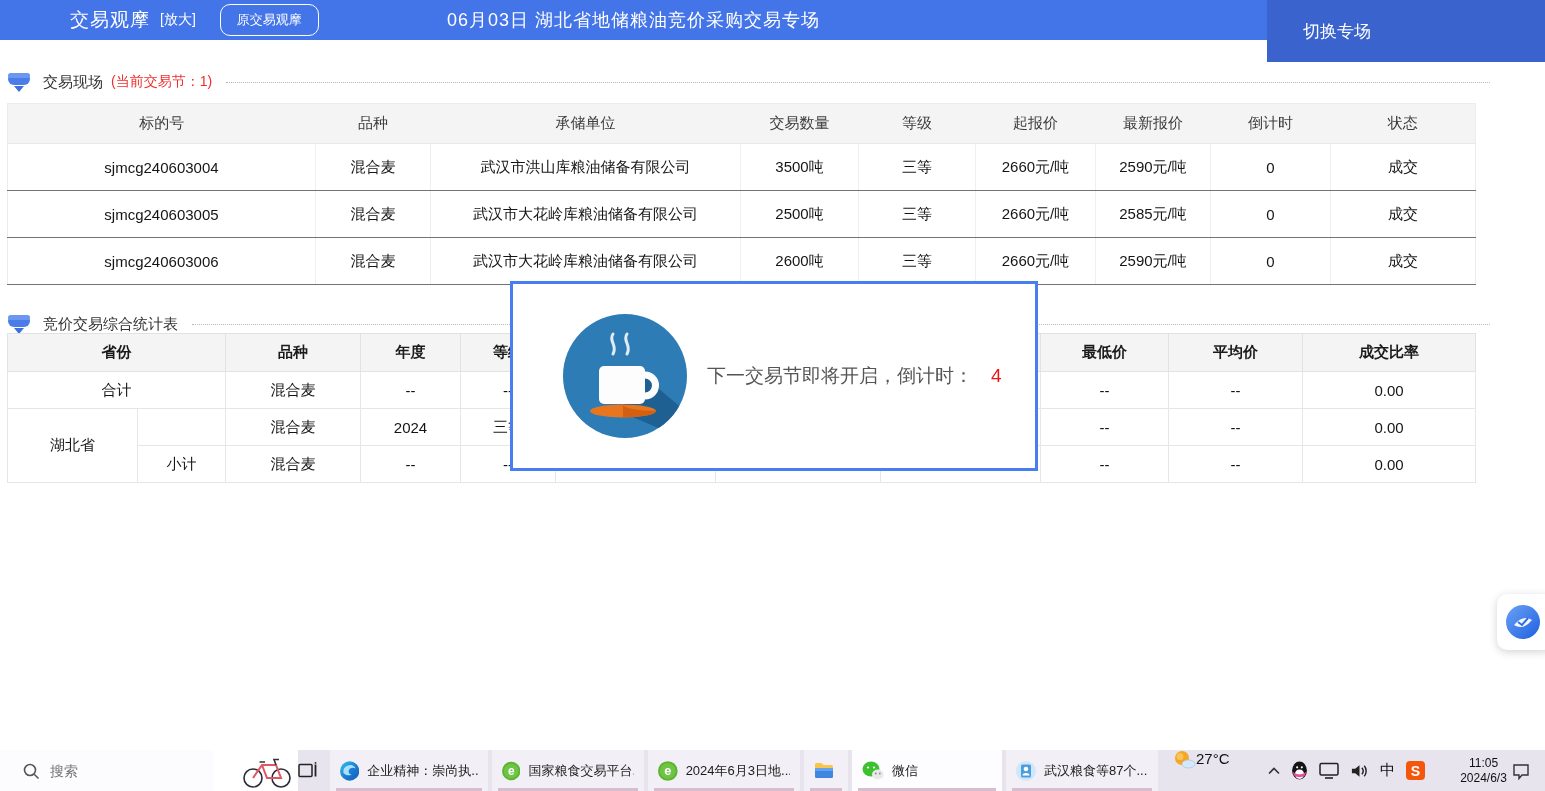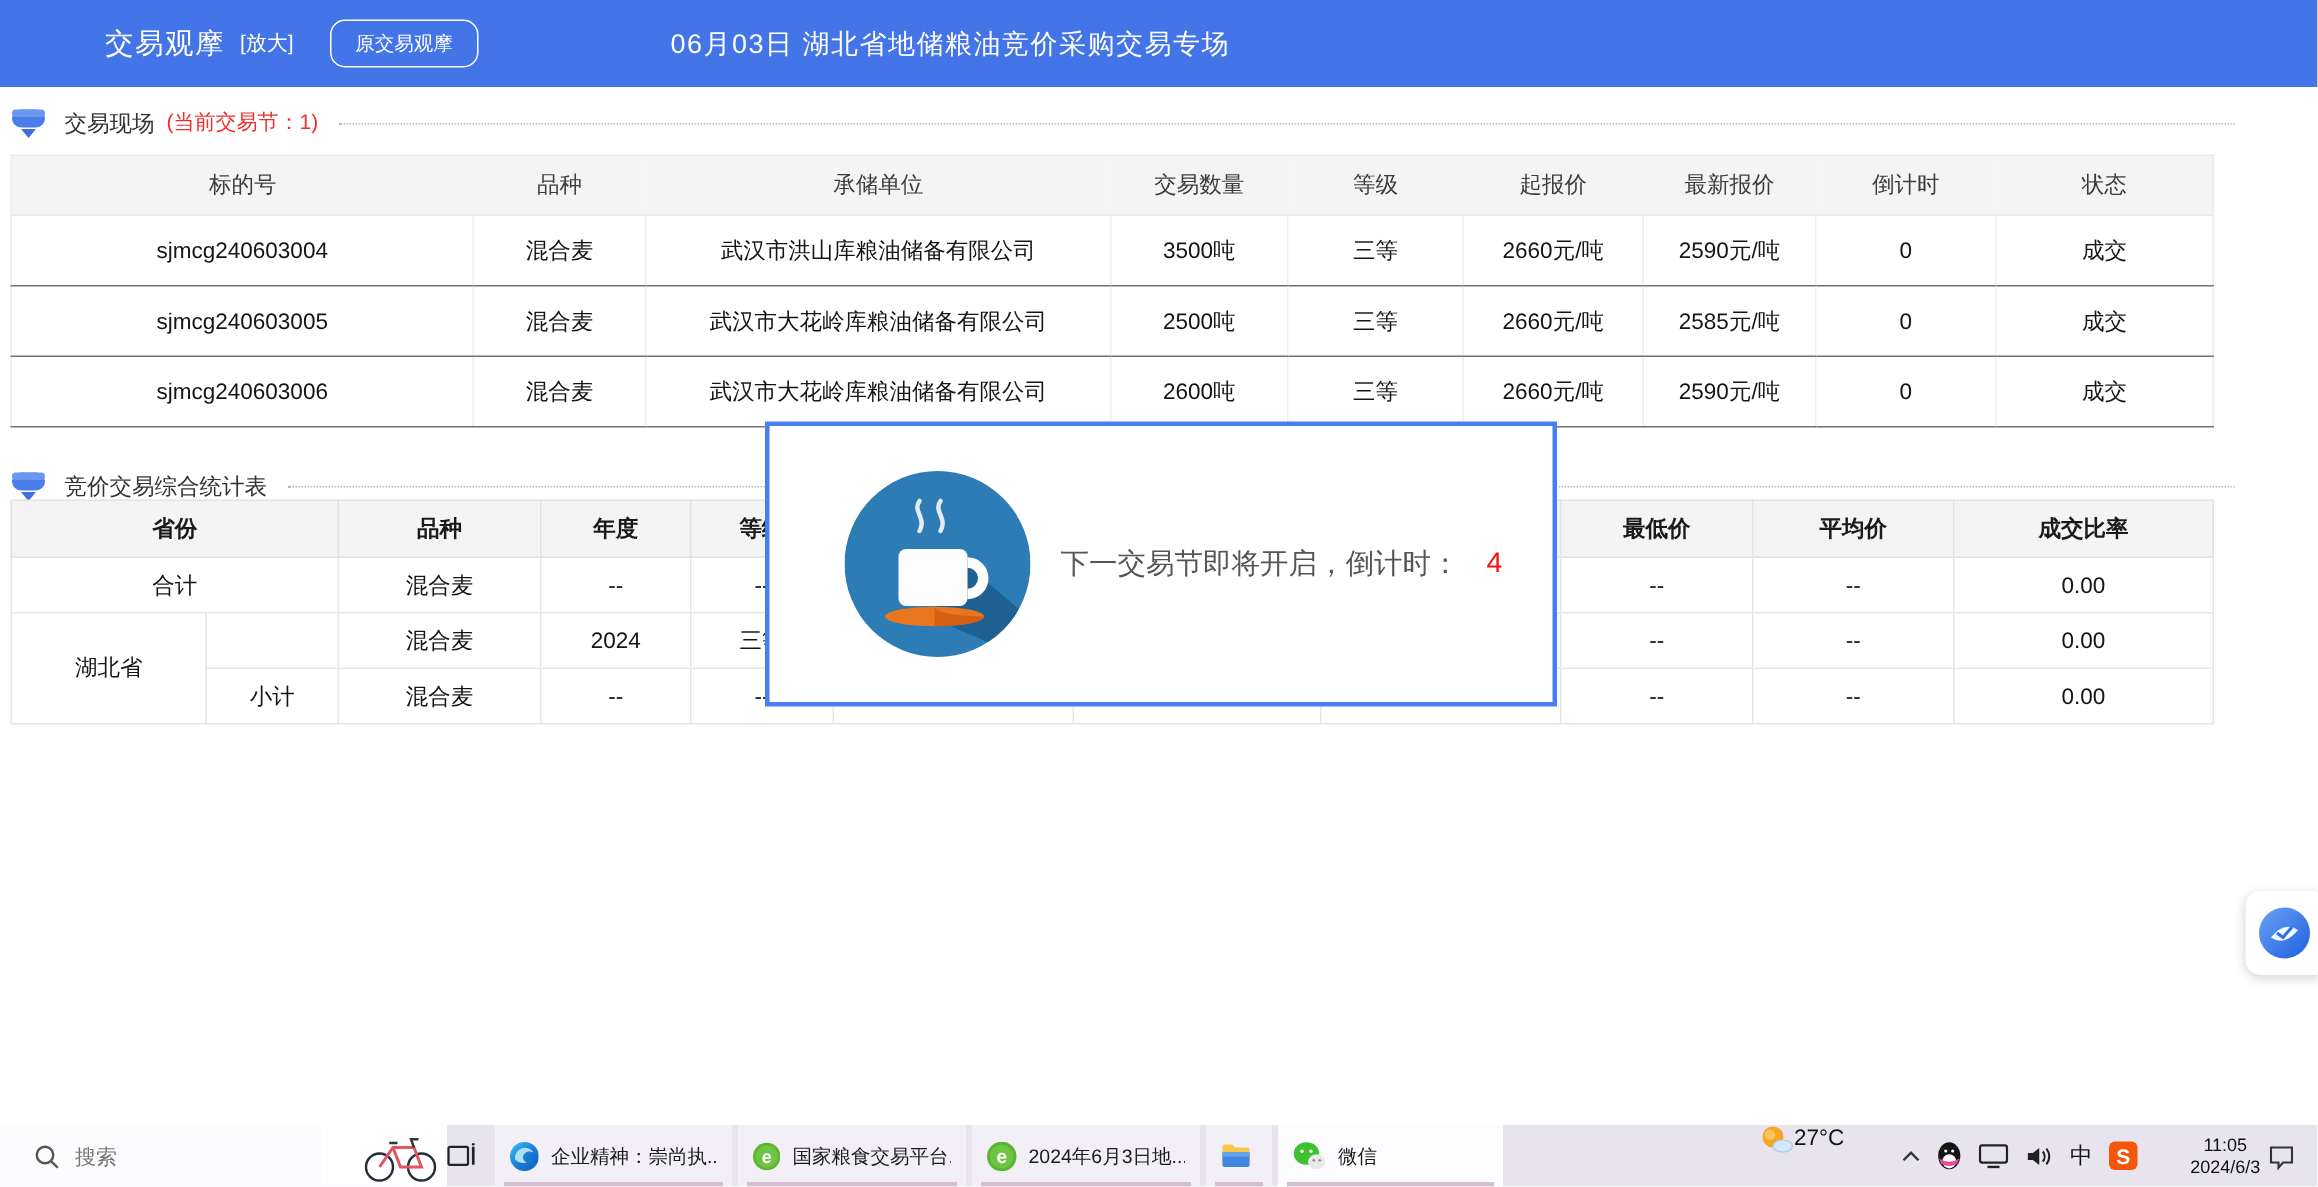--- a/index.html
+++ b/index.html
@@ -1,21 +1,21 @@
 <!DOCTYPE html>
 <html><head>
 <meta charset="utf-8">
 <style>
   * { margin:0; padding:0; box-sizing:border-box; }
   html,body { width:1545px; height:791px; overflow:hidden; background:#fff;
     font-family:"Liberation Sans","DejaVu Sans",sans-serif; }
   #root { position:relative; width:1545px; height:791px; background:#fff; }
 
   
-  .topbar { position:absolute; left:0; top:0; width:1545px; height:58px;
+  .topbar { position:absolute; left:0; top:0; width:1545px; height:40px;
     background:#4374e8; color:#fff; display:flex; align-items:center; }
   .topbar-left { display:flex; align-items:center; margin-left:70px; gap:10px; }
   .app-title { font-size:19px; letter-spacing:1px; }
   .zoom-link { font-size:14px; cursor:pointer; }
   .orig-btn { margin-left:14px; border:1px solid #fff; border-radius:10px;
     background:transparent; color:#fff; font-size:13px; padding:6px 16px; cursor:pointer; }
   .session-title { position:absolute; left:0; right:278px; text-align:center;
     font-size:18px; letter-spacing:1px; }
   .switch-btn { position:absolute; right:0; top:0; width:278px; height:62px;
     background:#3a63cd; color:#fff; font-size:17px; display:flex; align-items:center;
@@ -103,20 +103,21 @@
 <div id="root">
 
   <div class="topbar">
     <div class="topbar-left">
       <span class="app-title">交易观摩</span>
       <span class="zoom-link">[放大]</span>
       <button class="orig-btn">原交易观摩</button>
     </div>
     <div class="session-title">06月03日 湖北省地储粮油竞价采购交易专场</div>
   </div>
+  <div class="switch-btn">切换专场</div>
 
   <div class="section-head" style="top:70px;">
     <svg class="sec-icon" viewBox="0 0 24 22">
       <rect x="1" y="2" width="22" height="12" rx="6" fill="#4b7de8"></rect>
       <rect x="1" y="2" width="22" height="5" rx="2.5" fill="#6b97f0"></rect>
       <path d="M7 15 L17 15 L12 21 Z" fill="#3e6fe0"></path>
     </svg>
     <span class="sec-title">交易现场</span>
     <span class="sec-note">(当前交易节：1)</span>
     <span class="sec-line"></span>
@@ -373,20 +374,29 @@
           <ellipse cx="9" cy="8" rx="8.5" ry="7.5" fill="#3ec131"></ellipse>
           <circle cx="6" cy="6.5" r="1.1" fill="#fff"></circle>
           <circle cx="12" cy="6.5" r="1.1" fill="#fff"></circle>
           <ellipse cx="15.8" cy="13.5" rx="5.8" ry="5" fill="#e9e9e9"></ellipse>
           <circle cx="13.8" cy="12.5" r="0.9" fill="#8a8a8a"></circle>
           <circle cx="17.8" cy="12.5" r="0.9" fill="#8a8a8a"></circle>
         </svg>
         <span class="app-label">微信</span>
       </div>
 
+      <div class="app-btn" style="width:152px">
+        <svg width="20" height="20" viewBox="0 0 20 20">
+          <circle cx="10" cy="10" r="10" fill="#cfe7f8"></circle>
+          <rect x="5" y="3.5" width="10" height="13" rx="1.5" fill="#4a9ede"></rect>
+          <circle cx="10" cy="8" r="2.3" fill="#fff"></circle>
+          <path d="M6.5 14.5 c0 -3.2 7 -3.2 7 0 z" fill="#fff"></path>
+        </svg>
+        <span class="app-label">武汉粮食等87个...</span>
+      </div>
     </div>
 
     <div class="tb-weather">
       <svg width="24" height="20" viewBox="0 0 24 20">
         <circle cx="10" cy="8" r="7" fill="#f5a623"></circle>
         <circle cx="8" cy="6.5" r="3.5" fill="#fbc35b"></circle>
         <ellipse cx="16.5" cy="14" rx="6.5" ry="4" fill="#d6e8f7" stroke="#aac8e8" stroke-width="0.8"></ellipse>
       </svg>
       <span class="weather-temp">27°C</span>
     </div>

